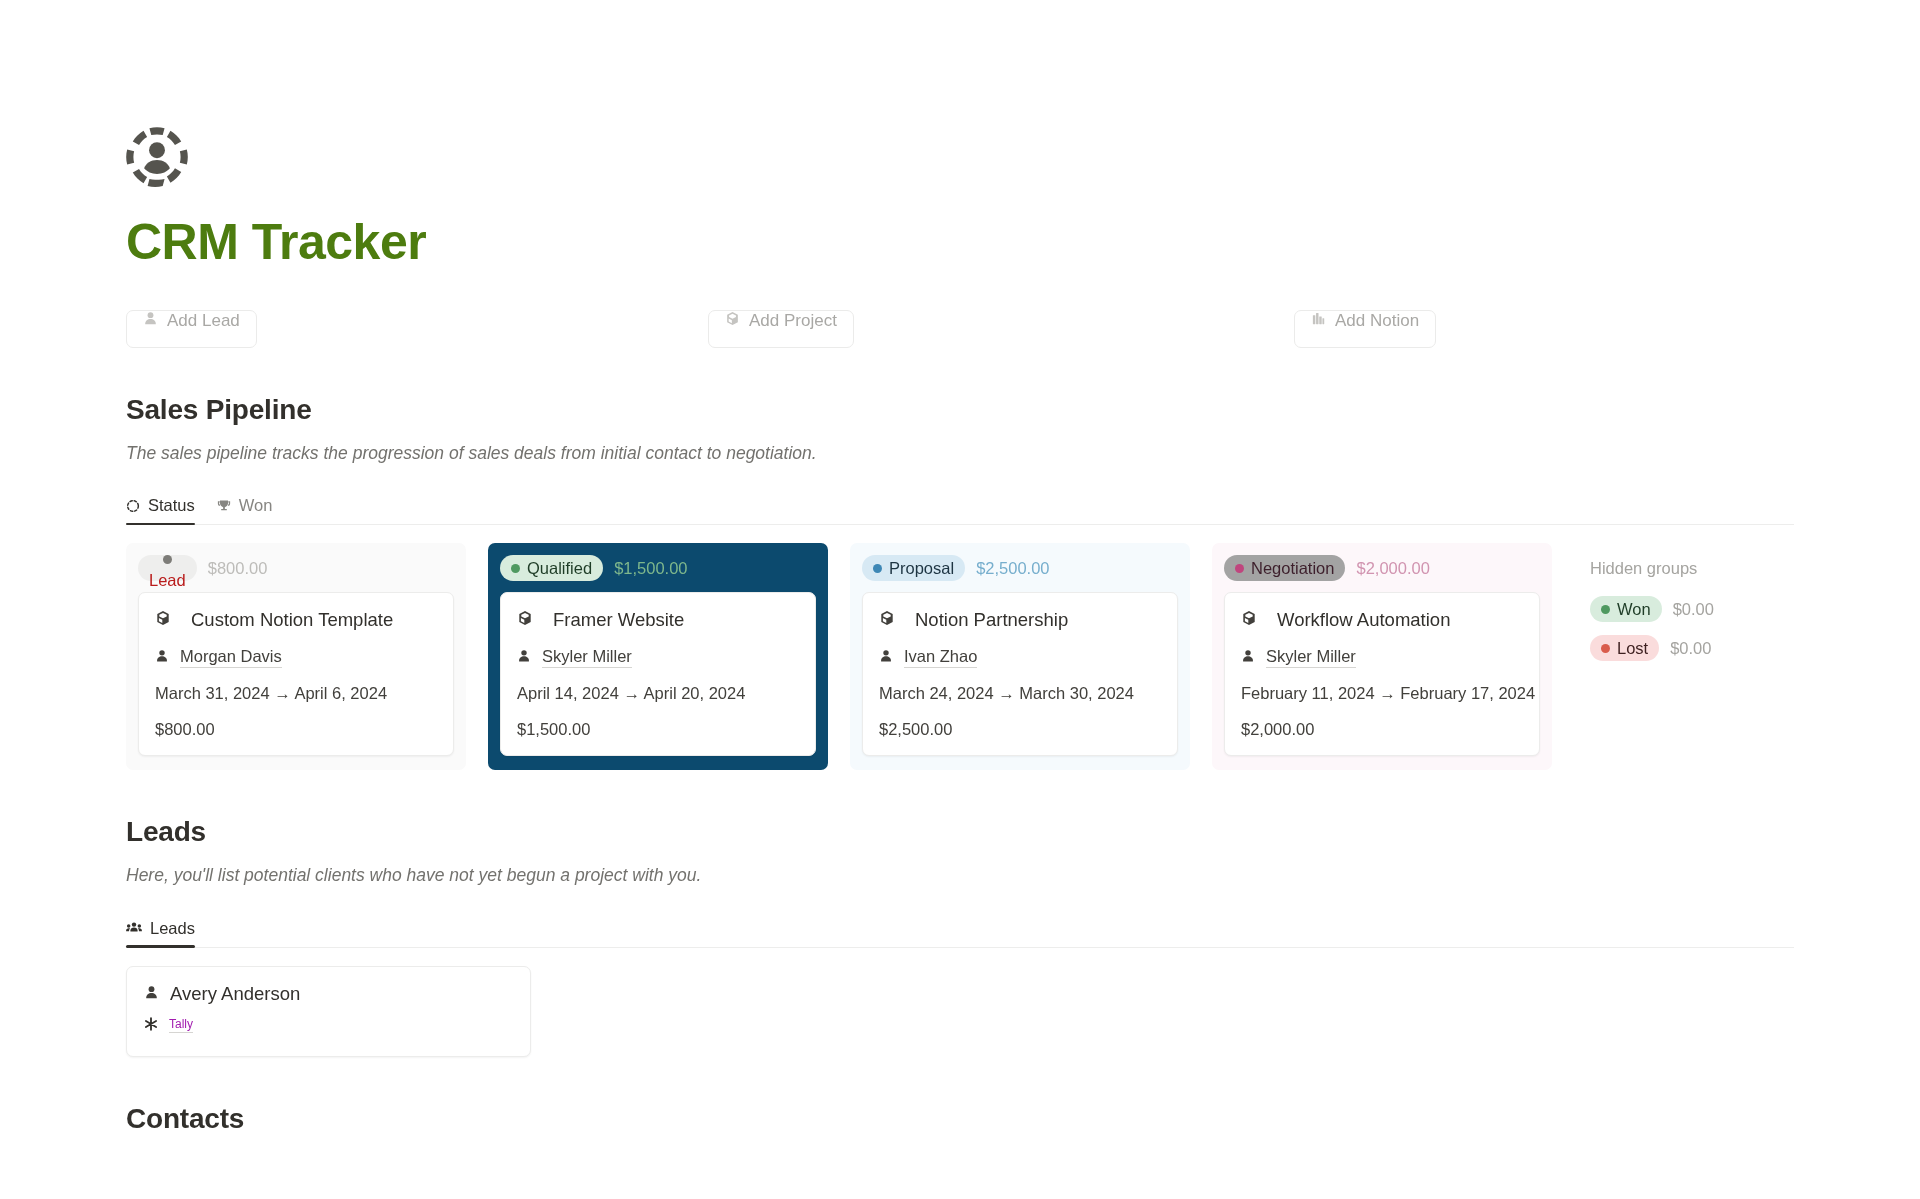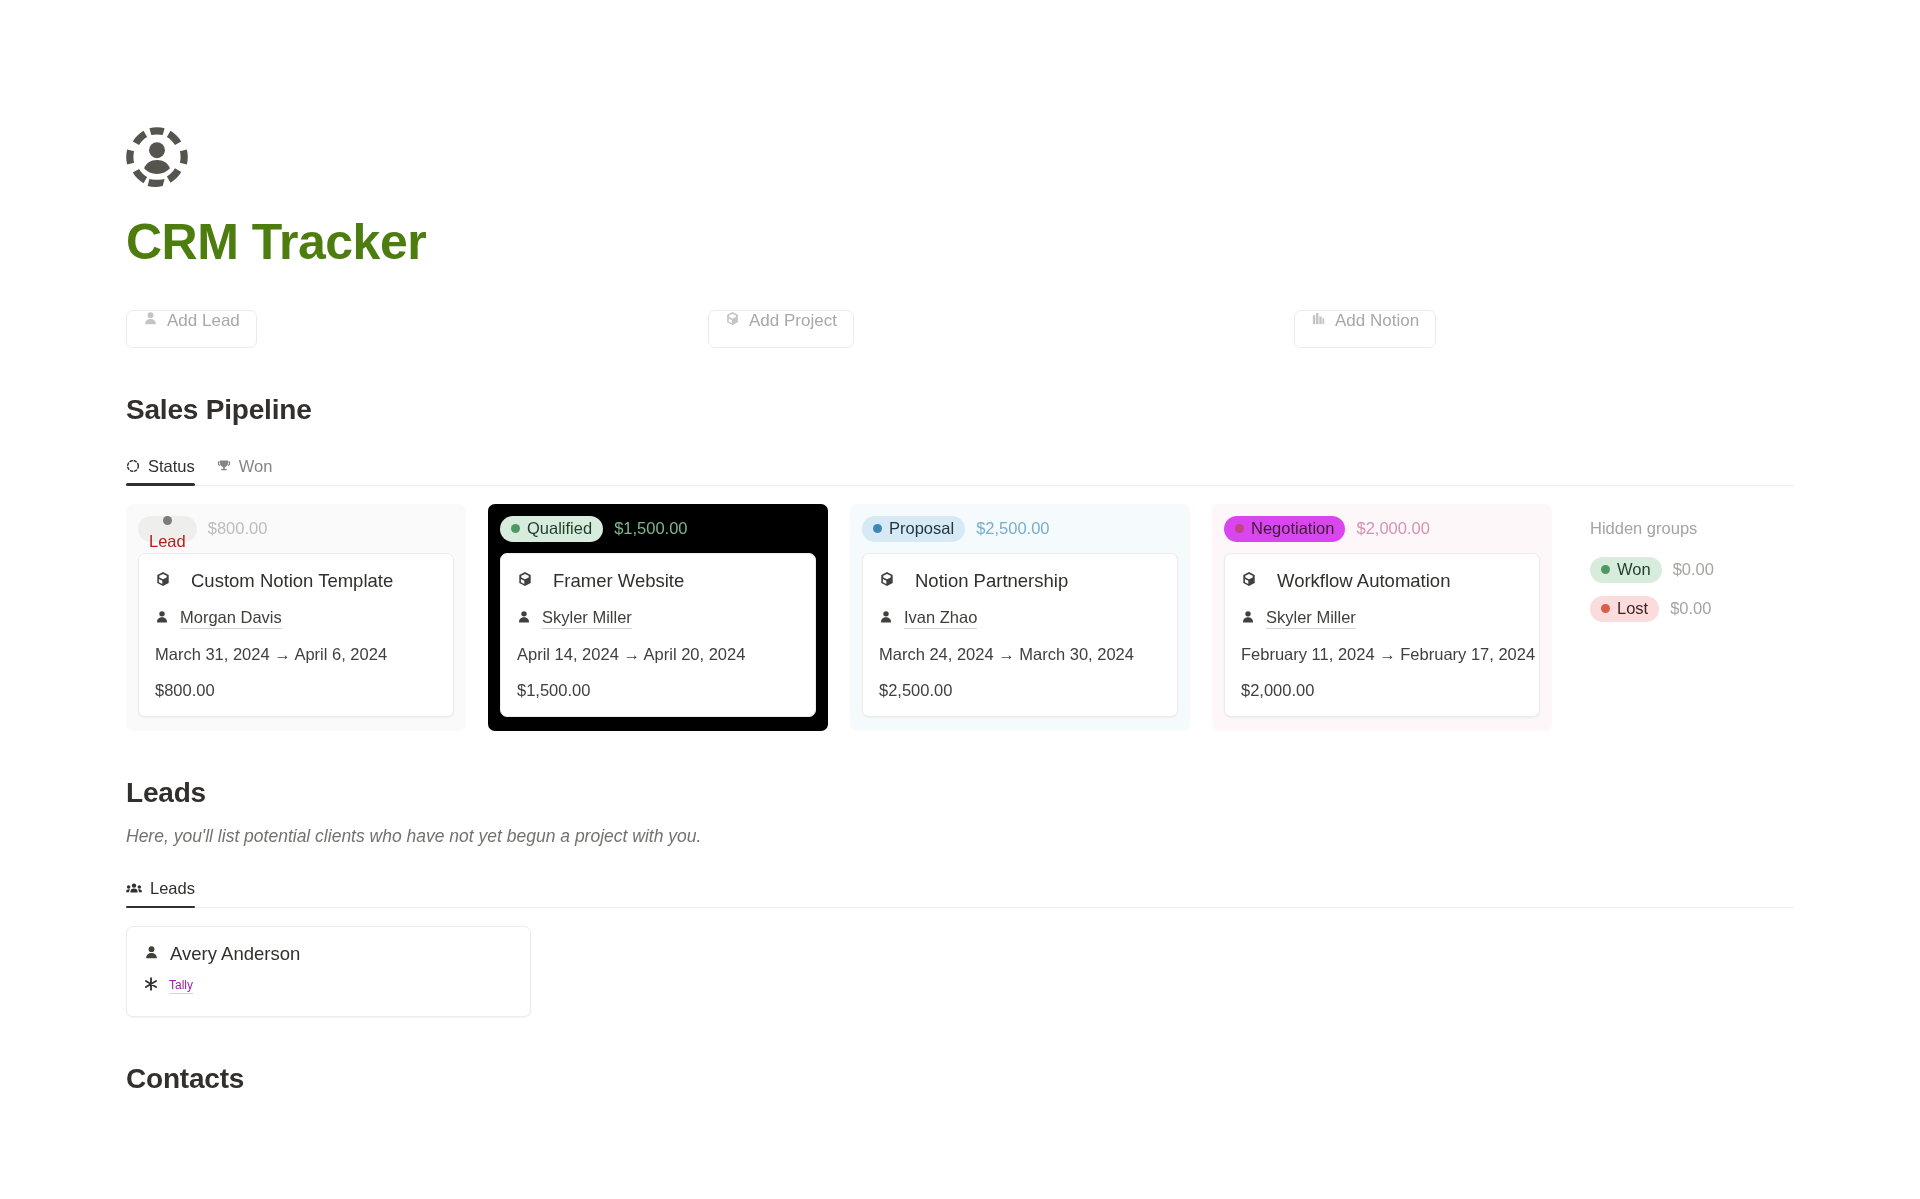--- a/index.html
+++ b/index.html
@@ -313,20 +313,21 @@
           <rect x="8.8" y="5.8" width="2.6" height="8.2" rx="0.4"></rect>
           <rect x="12.2" y="7.6" width="1.9" height="6.4" rx="0.4"></rect>
         </svg>
       </span>
       <span>Add Notion</span>
     </button>
   </div>
 
   <div class="section">
     <h2 class="section-title">Sales Pipeline</h2>
+    <p class="section-desc">The sales pipeline tracks the progression of sales deals from initial contact to negotiation.</p>
 
     <div class="tabs">
       <div class="tab active">
         <span>
           <svg viewBox="0 0 16 16" width="14" height="14" aria-hidden="true">
             <circle cx="8" cy="8" r="6.1" fill="none" stroke="#32302c" stroke-width="1.7" stroke-dasharray="2.6 2.3" stroke-linecap="round"></circle>
           </svg>
         </span>
         <span>Status</span>
       </div>
@@ -367,21 +368,21 @@
                 <path d="M8 8.4c-3.1 0-5.6 2.1-5.6 4.6v1.2h11.2v-1.2c0-2.5-2.5-4.6-5.6-4.6z"></path>
               </svg>
             </span>
             <span class="pname">Morgan Davis</span>
           </div>
           <div class="kcard-dates">March 31, 2024 → April 6, 2024</div>
           <div class="kcard-amount">$800.00</div>
         </div>
       </div>
 
-      <div class="kcol" style="background:#000000;">
+      <div class="kcol" style="background:#0c4a6e;">
         <div class="kcol-head">
           <span class="chip" style="background:#d8ecdd;color:#1f3d27;">
             <span class="dot" style="background:#4f9960;"></span>
             <span>Qualified</span>
           </span>
           <span class="kcol-sum" style="color:#7eb78c;">$1,500.00</span>
         </div>
         <div class="kcard">
           <div class="kcard-title">
             <span class="icon-dark">
@@ -431,21 +432,21 @@
             </span>
             <span class="pname">Ivan Zhao</span>
           </div>
           <div class="kcard-dates">March 24, 2024 → March 30, 2024</div>
           <div class="kcard-amount">$2,500.00</div>
         </div>
       </div>
 
       <div class="kcol" style="background:#fdf7fa;">
         <div class="kcol-head">
-          <span class="chip" style="background:#d946ef;color:#3d1f2c;">
+          <span class="chip" style="background:#a3a3a3;color:#3d1f2c;">
             <span class="dot" style="background:#c0457e;"></span>
             <span>Negotiation</span>
           </span>
           <span class="kcol-sum" style="color:#d194b0;">$2,000.00</span>
         </div>
         <div class="kcard">
           <div class="kcard-title">
             <span class="icon-dark">
               <svg viewBox="0 0 16 16" width="16" height="16" fill="#42403c" aria-hidden="true">
                 <path d="M8 1.1 2.3 4v8L8 14.9 13.7 12V4zM8 2.9l3.7 1.9v1.6L8 8.3 4.3 6.4V4.8zM3.9 8.1 7.3 9.8v3.2L3.9 11.3z"></path>

